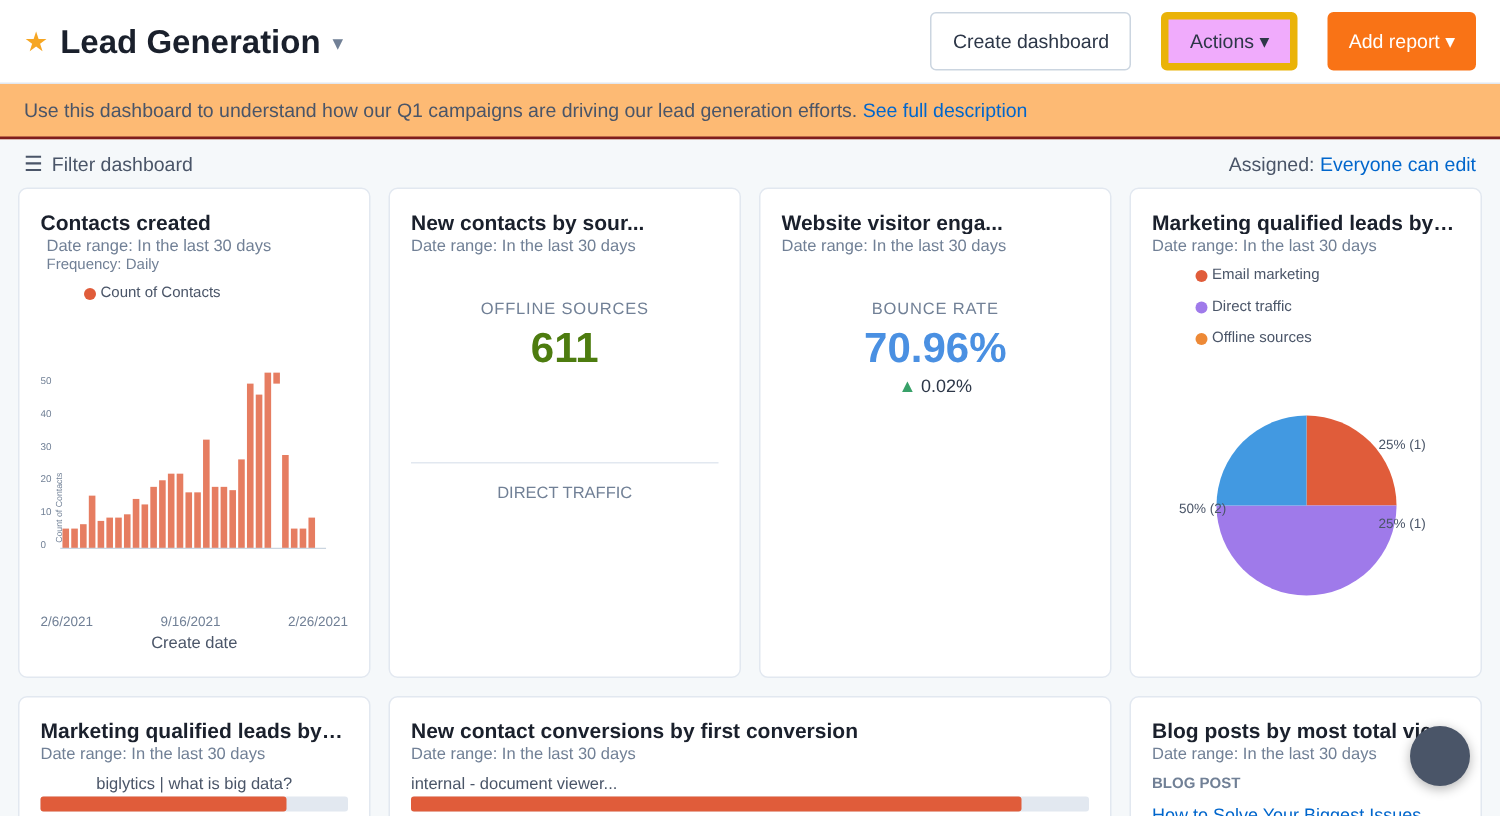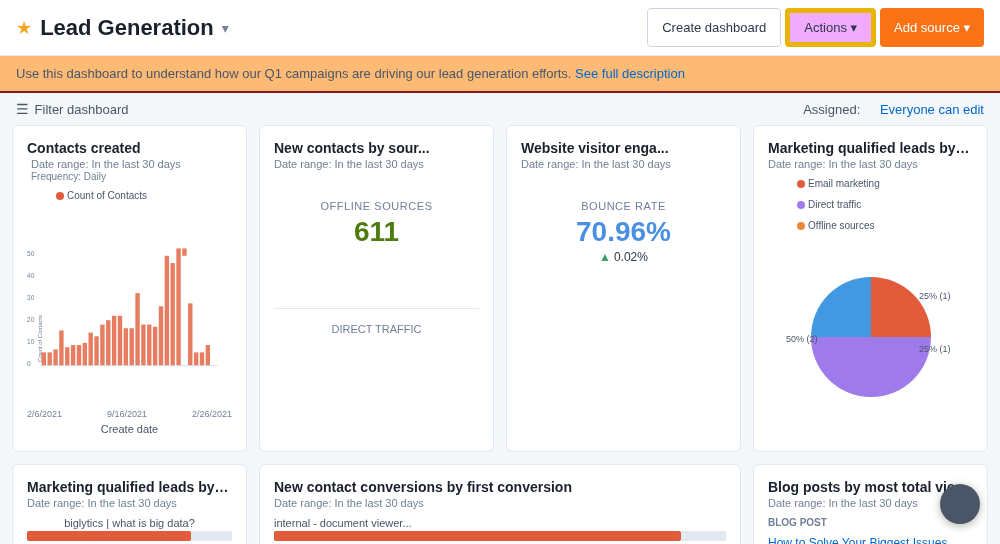--- a/index.html
+++ b/index.html
@@ -4,36 +4,36 @@
   <style>
     * { box-sizing: border-box; margin: 0; padding: 0; }
     body { font-family: -apple-system, BlinkMacSystemFont, 'Segoe UI', Helvetica, Arial, sans-serif; background: #f5f8fa; color: #2d3748; font-size: 13px; }
 
     
     .header { display: flex; align-items: center; justify-content: space-between; padding: 8px 16px; background: #fff; border-bottom: 1px solid #e2e8f0; }
     .header-left { display: flex; align-items: center; gap: 8px; }
     .star-icon { color: #f6a623; font-size: 18px; }
     .page-title { font-size: 22px; font-weight: 700; color: #1a202c; }
     .chevron-icon { color: #718096; font-size: 14px; cursor: pointer; }
-    .header-right { display: flex; gap: 4px; margin-left: 20px; }
+    .header-right { display: flex; gap: 20px; margin-left: 20px; }
     .btn { padding: 7px 14px; border-radius: 4px; border: none; cursor: pointer; font-size: 13px; font-weight: 500; }
     .btn-outline { background: #fff; border: 1px solid #cbd5e0; color: #2d3748; }
     .btn-primary { background: #f97316; color: #fff; border: none; }
     .btn-actions { background: #f0abfc; border: 5px solid #eab308; color: #2d3748; }
 
     
     .subheader { padding: 10px 16px; background: #fdba74; border-bottom: 2px solid #7f1d1d; font-size: 13px; color: #4a5568; }
     .subheader a { color: #0066cc; text-decoration: none; }
 
     
     .filter-bar { display: flex; align-items: center; justify-content: space-between; padding: 8px 16px; background: #f5f8fa; }
     .filter-left { display: flex; align-items: center; gap: 6px; color: #4a5568; cursor: pointer; font-size: 13px; }
     .filter-icon { font-size: 14px; }
     .filter-right { font-size: 13px; color: #4a5568; }
-    .filter-right a { color: #0066cc; text-decoration: none; margin-left: 16px; }
+    .filter-right a { color: #0066cc; text-decoration: none; }
 
     
     .card { background: #fff; border: 1px solid #e2e8f0; border-radius: 6px; padding: 14px; overflow: hidden; }
     .card-title { font-size: 14px; font-weight: 600; color: #1a202c; margin-bottom: 2px; white-space: nowrap; overflow: hidden; text-overflow: ellipsis; }
     .card-date { font-size: 11px; color: #718096; margin-bottom: 8px; }
     .card-date span { margin: 0 4px; }
 
     
     .card-contacts { grid-column: 1; grid-row: 1; }
 
@@ -80,21 +80,21 @@
 
 <div class="header">
   <div class="header-left">
     <span class="star-icon">★</span>
     <span class="page-title">Lead Generation</span>
     <span class="chevron-icon">▾</span>
   </div>
   <div class="header-right">
     <button class="btn btn-outline">Create dashboard</button>
     <button class="btn btn-actions">Actions ▾</button>
-    <button class="btn btn-primary">Add source ▾</button>
+    <button class="btn btn-primary">Add report ▾</button>
   </div>
 </div>
 
 <div class="subheader">
   <span>Use this dashboard to understand how our Q1 campaigns are driving our lead generation efforts.</span>
   <a href="#">See full description</a>
 </div>
 
 <div class="filter-bar">
   <div class="filter-left">

